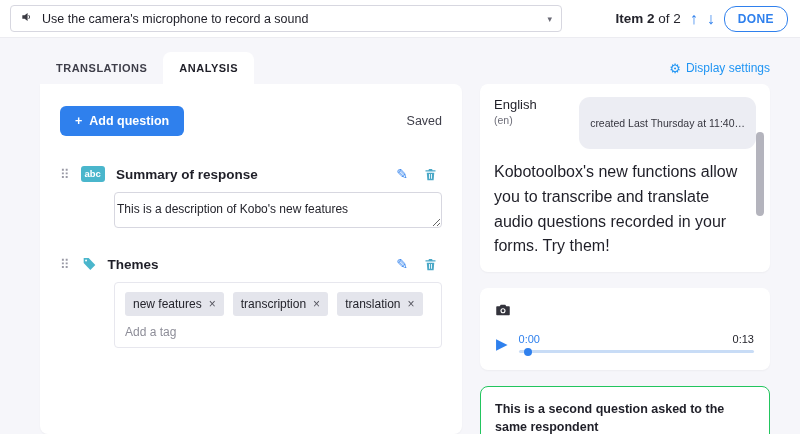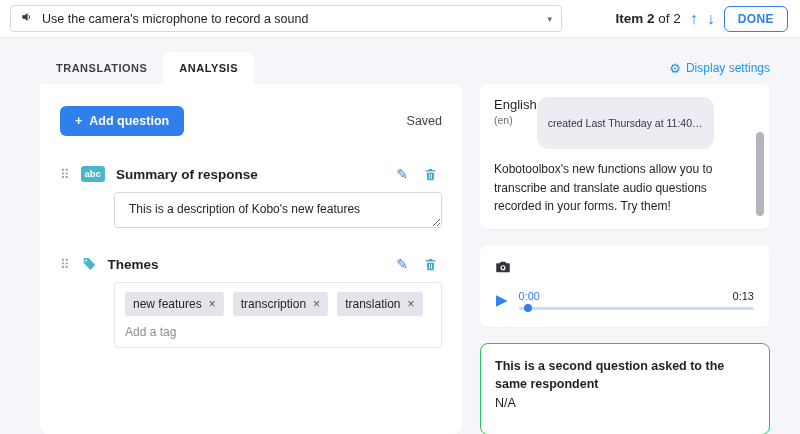--- a/index.html
+++ b/index.html
@@ -6,21 +6,21 @@
   body { font-family:"Liberation Sans", sans-serif; background:#e9e9ee; }
   .screen { width:800px; height:434px; background:#f6f6fa; position:relative; overflow:hidden; }
 
   
   .topbar { height:38px; background:#fff; display:flex; align-items:center; padding:0 10px; gap:10px; border-bottom:1px solid #ececf1; }
   .question-select { width:552px; height:27px; border:1px solid #d7d7e0; border-radius:4px; display:flex; align-items:center; gap:8px; padding:0 9px; font-size:12.5px; color:#1d1d26; background:#fff; cursor:pointer; }
   .question-select .chev { margin-left:auto; color:#6a6a75; font-size:9px; }
   .item-nav { margin-left:auto; display:flex; align-items:center; gap:9px; font-size:13.5px; color:#24242c; padding-right:2px; }
   .item-strong { font-weight:bold; }
   .nav-arrow { background:none; border:none; color:#2f80ed; font-size:16px; font-weight:bold; cursor:pointer; line-height:1; font-family:inherit; }
-  .done-btn { border:1.5px solid #2f80ed; color:#2f80ed; background:#fff; border-radius:6px; padding:5px 13px; font-weight:bold; font-size:12px; letter-spacing:.4px; cursor:pointer; font-family:inherit; }
+  .done-btn { border:1.5px solid #2f80ed; color:#2f80ed; background:#fff; border-radius:12px; padding:5px 13px; font-weight:bold; font-size:12px; letter-spacing:.4px; cursor:pointer; font-family:inherit; }
 
   
   .main { padding:14px 30px 0 40px; }
   .tabs-row { display:flex; align-items:center; }
   .tab { font-size:11px; font-weight:bold; letter-spacing:.5px; color:#3e3e49; padding:10px 16px; cursor:pointer; }
   .tab.active { background:#fff; border-radius:8px 8px 0 0; color:#1f1f28; }
   .display-settings { margin-left:auto; color:#2095f3; font-size:12px; display:flex; align-items:center; gap:5px; cursor:pointer; }
   .gear { font-size:13px; }
 
   .content { display:flex; gap:18px; align-items:flex-start; }
@@ -32,36 +32,36 @@
   .saved { color:#3f3f4a; font-size:12.5px; }
   .q-block { margin-bottom:24px; }
   .q-header { display:flex; align-items:center; gap:11px; }
   .drag { color:#9a9aa6; font-size:13px; cursor:grab; }
   .type-abc { background:#4ab6cc; color:#fff; font-size:9.5px; font-weight:bold; border-radius:3px; padding:3px 4px; line-height:1; }
   .q-title { font-weight:bold; font-size:13.5px; color:#1f1f28; }
   .q-actions { margin-left:auto; display:flex; align-items:center; gap:15px; padding-right:4px; }
   .pencil { color:#2f80ed; font-size:14px; cursor:pointer; }
   .icon-btn { cursor:pointer; display:flex; }
   .q-body { margin:10px 0 0 54px; }
-  .answer-input { width:100%; height:36px; border:1px solid #d7d7e0; border-radius:4px; padding:9px 14px; font-size:12px; color:#24242c; font-family:inherit; resize:both; }
+  .answer-input { width:100%; height:36px; border:1px solid #d7d7e0; border-radius:4px; padding:9px 2px; font-size:12px; color:#24242c; font-family:inherit; resize:both; }
   .tags-box { border:1px solid #e7e7ee; border-radius:4px; padding:9px 10px 7px; }
   .tags-row { display:flex; gap:9px; flex-wrap:wrap; }
   .tag { background:#e4e5ec; border-radius:3px; padding:5px 8px; font-size:12px; color:#24242c; display:flex; align-items:center; gap:7px; }
   .tag-x { color:#55555f; cursor:pointer; font-size:12px; line-height:1; }
   .add-tag-input { border:none; outline:none; font-size:12px; color:#24242c; margin-top:9px; width:95%; font-family:inherit; }
   .add-tag-input::placeholder { color:#8d8d98; }
 
   
   .sidebar { width:290px; display:flex; flex-direction:column; gap:16px; }
   .side-card { background:#fff; border-radius:8px; padding:13px 14px; box-shadow:0 1px 2px rgba(0,0,0,.04); position:relative; }
-  .lang-row { display:flex; justify-content:flex-start; align-items:flex-start; margin-bottom:11px; }
+  .lang-row { display:flex; justify-content:space-between; align-items:flex-start; margin-bottom:11px; }
   .lang-name { font-size:13px; color:#1f1f28; }
   .lang-code { font-size:10.5px; color:#6d6d78; margin-top:2px; }
   .badge { background:#ecedf3; border-radius:11px; padding:20px 11px; font-size:10.5px; color:#36363f; white-space:nowrap; max-width:178px; overflow:hidden; text-overflow:ellipsis; }
-  .transcript-text { font-size:12px; line-height:1.55; color:#1f1f28; padding-right:16px; }
+  .transcript-text { font-size:16px; line-height:1.55; color:#1f1f28; padding-right:16px; }
   .scroll-thumb { position:absolute; right:6px; top:48px; width:8px; height:84px; background:#b4b4bd; border-radius:5px; cursor:pointer; }
 
   .audio-head { display:flex; align-items:center; gap:10px; }
   .audio-name { font-weight:bold; font-size:12.5px; color:#1f1f28; }
   .player { display:flex; align-items:center; gap:11px; margin-top:14px; padding:0 2px 4px; }
   .play-btn { color:#2f80ed; font-size:15px; cursor:pointer; line-height:1; background:none; border:none; font-family:inherit; }
   .track-wrap { flex:1; }
   .times { display:flex; justify-content:space-between; font-size:11px; margin-bottom:5px; }
   .t-cur { color:#2f80ed; }
   .t-dur { color:#24242c; }

